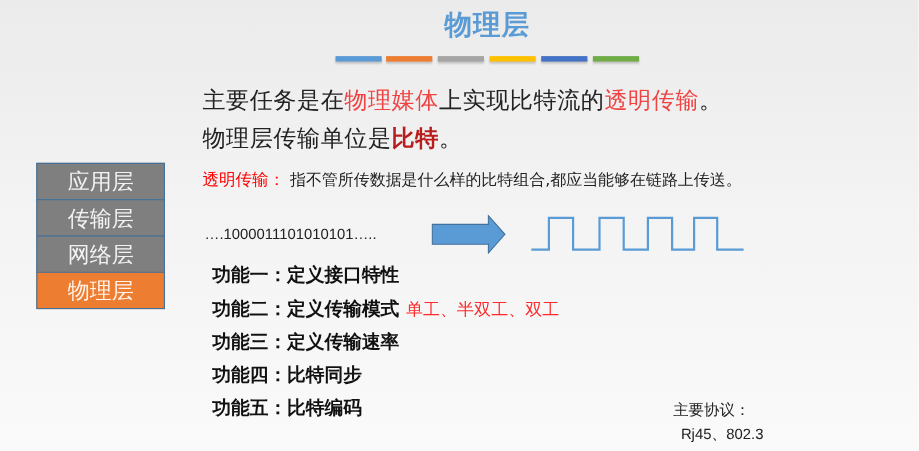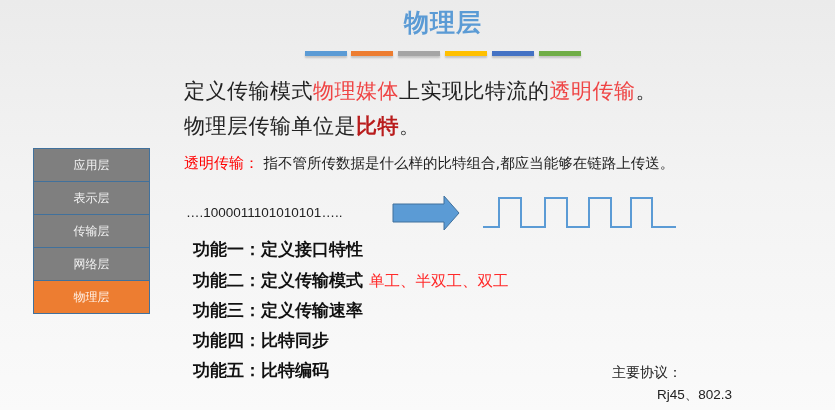--- a/index.html
+++ b/index.html
@@ -39,49 +39,49 @@
       white-space: nowrap;
     }
     .func-note {
       font-weight: normal; color: #ff2a2a; font-size: 15.5px; margin-left: 6px;
     }
     .layers {
       position: absolute; left: 17px; top: 149px; width: 133px;
     }
     .layer {
       height: 32px; border: 1px solid #41719c; border-top-width: 1px;
-      background: #7f7f7f; color: #f2f2f2; font-size: 12px;
+      background: #7f7f7f; color: #f2f2f2; font-size: 20px;
       display: flex; align-items: center; justify-content: center;
       margin-top: -1px; box-sizing: content-box; margin-left: 16px;
     }
     .layer.active { background: #ed7d31; color: #fff3ea; }
     .proto-label {
       position: absolute; left: 612px; top: 364px; font-size: 14px; color: #222;
     }
     .proto-value {
-      position: absolute; left: 657px; top: 386px; font-size: 13.5px; color: #222;
+      position: absolute; left: 619px; top: 386px; font-size: 13.5px; color: #222;
       font-family: "Liberation Sans", sans-serif;
     }
   </style>
 </head>
 <body>
 
 <div class="title">物理层</div>
 
 <div class="bars">
   <div class="bar" style="left:0px;background:#5b9bd5"></div>
   <div class="bar" style="left:46px;background:#ed7d31"></div>
   <div class="bar" style="left:93px;background:#a5a5a5"></div>
   <div class="bar" style="left:140px;background:#ffc000"></div>
   <div class="bar" style="left:187px;background:#4472c4"></div>
   <div class="bar" style="left:234px;background:#70ad47"></div>
 </div>
 
 <div class="main-line" style="top:77px">
-  <span>定义传输模式</span><span class="red">物理媒体</span><span>上实现比特流的</span><span class="red">透明传输</span><span>。</span>
+  <span>主要任务是在</span><span class="red">物理媒体</span><span>上实现比特流的</span><span class="red">透明传输</span><span>。</span>
 </div>
 
 <div class="main-line" style="top:112px">
   <span>物理层传输单位是</span><span class="red-bold">比特</span><span>。</span>
 </div>
 
 <div class="def-line">
   <span class="def-term">透明传输：</span>
   <span>指不管所传数据是什么样的比特组合,都应当能够在链路上传送。</span>
 </div>
@@ -107,20 +107,19 @@
 </div>
 <div class="func" style="top:329px">
   <span>功能四：比特同步</span>
 </div>
 <div class="func" style="top:359px">
   <span>功能五：比特编码</span>
 </div>
 
 <div class="layers">
   <div class="layer">应用层</div>
-  <div class="layer">表示层</div>
   <div class="layer">传输层</div>
   <div class="layer">网络层</div>
   <div class="layer active">物理层</div>
 </div>
 
 <div class="proto-label">主要协议：</div>
 <div class="proto-value">Rj45、802.3</div>
 
 </body></html>

